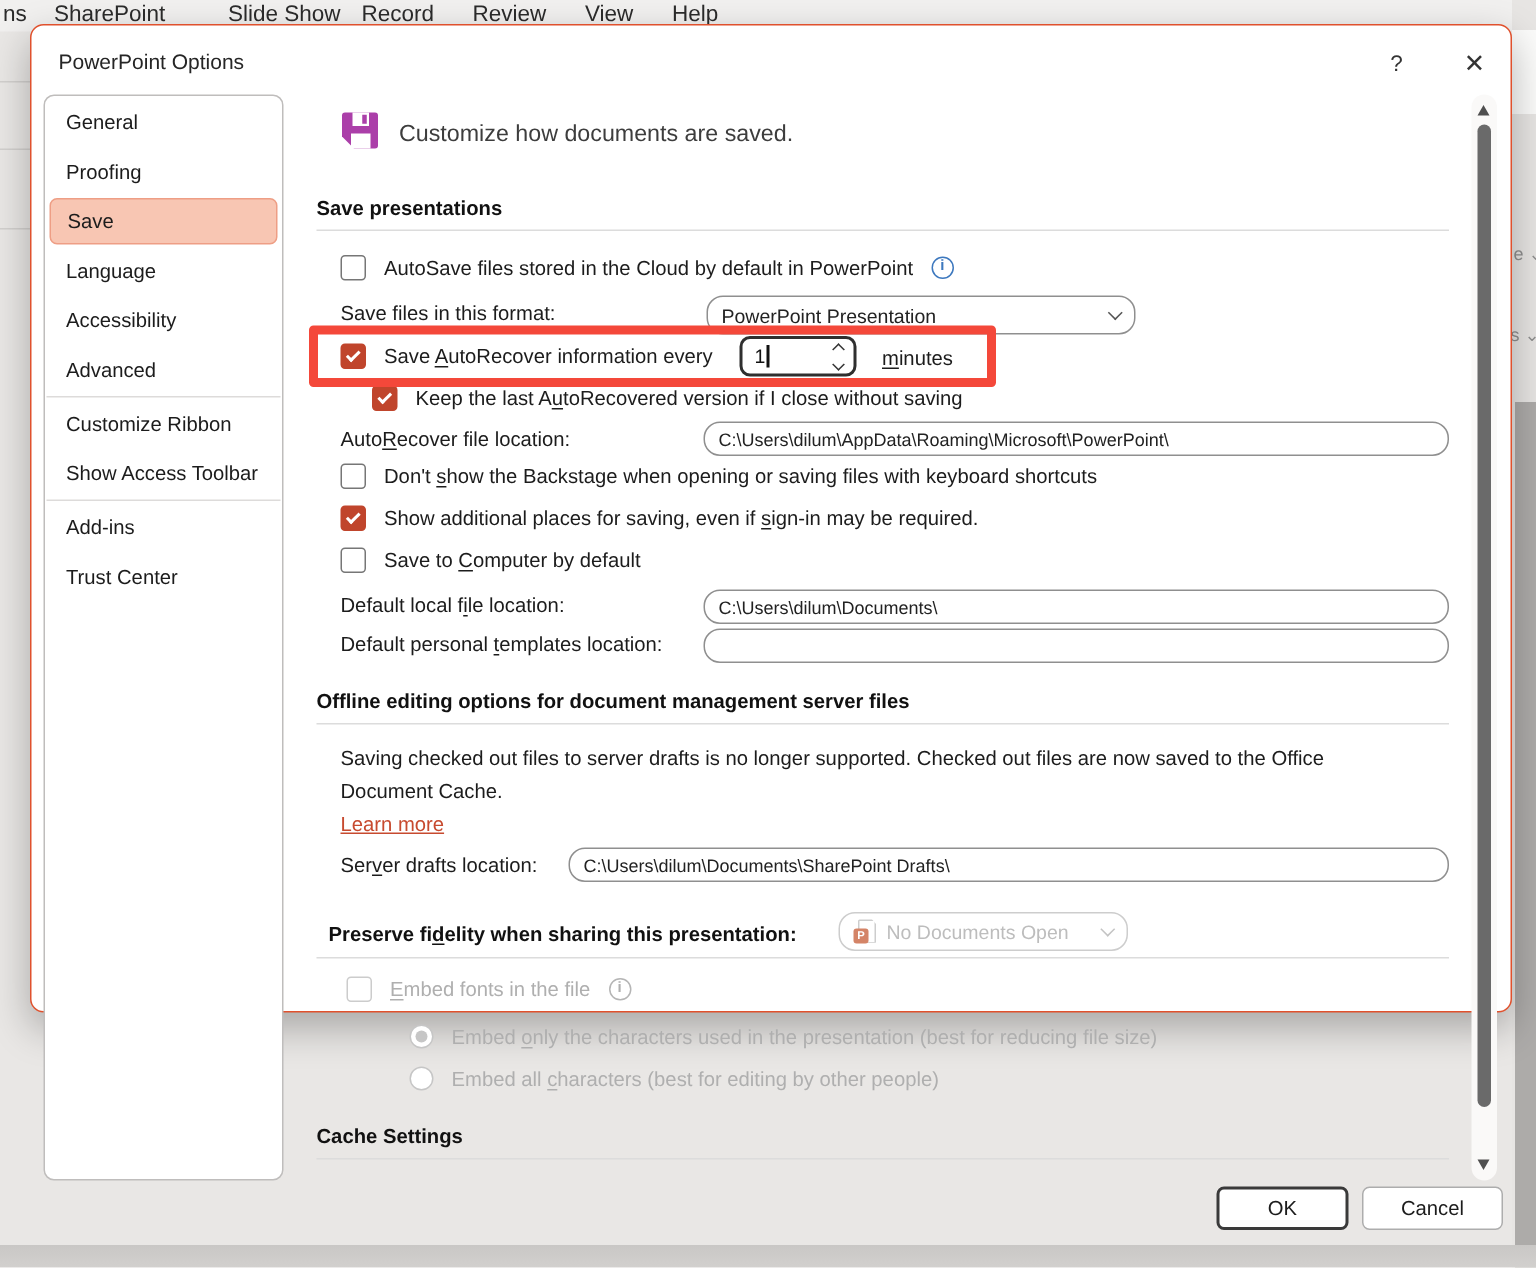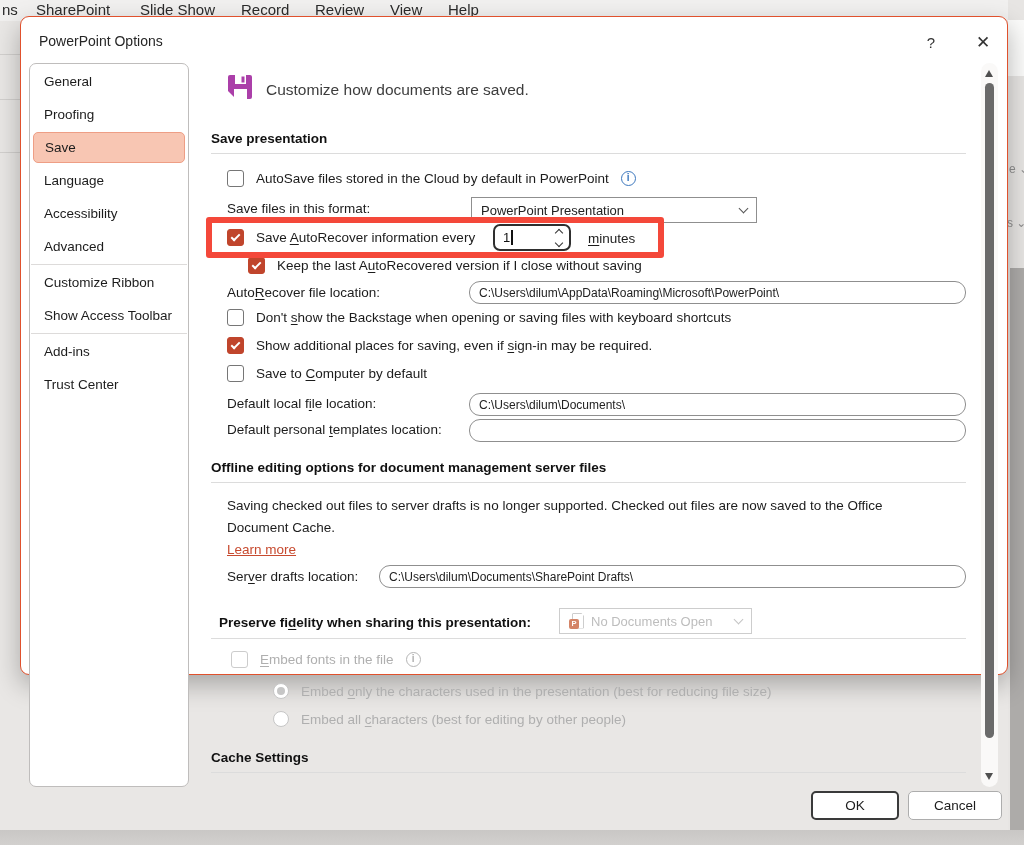--- a/index.html
+++ b/index.html
@@ -60,21 +60,21 @@
   .radio-dot { position:absolute; left:3px; top:3px; width:8px; height:8px; border-radius:50%; background:#C6C6C6; }
   
   .info { display:inline-block; width:15px; height:15px; border-radius:50%; border:1.5px solid #3D78BE;
           color:#3D78BE; font-size:10px; line-height:12px; text-align:center; font-weight:700; flex:none; }
   .info::after { content:"i"; }
   .info.gray { border-color:#B5B5B5; color:#B5B5B5; }
   
   .tfield { position:absolute; height:23px; border:1px solid #8F8F8F; border-radius:11px; background:#fff;
             font-size:12px; color:#222; padding:0 9px; display:flex; align-items:center; white-space:nowrap; overflow:hidden; }
   
-  .dd { position:absolute; height:26px; border:1px solid #8F8F8F; border-radius:0; background:#fff;
+  .dd { position:absolute; height:26px; border:1px solid #8F8F8F; border-radius:11px; background:#fff;
         font-size:13px; color:#222; padding:0 9px; display:flex; align-items:center; gap:7px; }
   .chev { width:7px; height:7px; border-right:1.6px solid #555; border-bottom:1.6px solid #555;
           transform:rotate(45deg); margin-top:-4px; flex:none; }
   .dd .chev { margin-left:auto; }
   .dd.disabled { border-color:#CDCDCD; color:#BDBDBD; }
   .dd.disabled .chev { border-color:#C4C4C4; }
   
   .docicon { position:relative; width:15px; height:17px; flex:none; opacity:.75; }
   .doc-page { position:absolute; left:3px; top:0; width:12px; height:16px; background:#fff;
               border:1px solid #BDBDBD; border-radius:1px;
@@ -108,21 +108,21 @@
   
   .hdr-icon { position:absolute; left:204px; top:55px; width:30px; height:30px; }
   .hdr-text { position:absolute; left:245px; top:64px; font-size:15.5px; color:#3d3d3d; }
 </style>
 </head>
 <body>
 
 <div class="menustrip">
   <span class="menu-item" style="left:2px">ns</span>
   <span class="menu-item" style="left:36px">SharePoint</span>
-  <span class="menu-item" style="left:140px">Slide Show</span>
+  <span class="menu-item" style="left:152px">Slide Show</span>
   <span class="menu-item" style="left:241px">Record</span>
   <span class="menu-item" style="left:315px">Review</span>
   <span class="menu-item" style="left:390px">View</span>
   <span class="menu-item" style="left:448px">Help</span>
 </div>
 <div class="bg-line" style="top:54px"></div>
 <div class="bg-line" style="top:99px"></div>
 <div class="bg-line" style="top:152px"></div>
 <div class="right-col"></div>
 <div class="right-white"></div>
@@ -155,21 +155,21 @@
   <div class="hdr-icon">
     <svg width="30" height="30" viewBox="0 0 30 30">
       <path d="M5 3 H25 Q27 3 27 5 V25 Q27 27 25 27 H11 L3 19 V5 Q3 3 5 3 Z" fill="#AB3FA9"></path>
       <rect x="10" y="3" width="11" height="9" fill="#fff"></rect>
       <rect x="16.5" y="4.5" width="3" height="6" fill="#AB3FA9"></rect>
       <rect x="9" y="17" width="13" height="10" fill="#fff"></rect>
     </svg>
   </div>
   <div class="hdr-text">Customize how documents are saved.</div>
 
-  <div class="heading" style="left:190px; top:114px">Save presentation</div>
+  <div class="heading" style="left:190px; top:114px">Save presentations</div>
   <div class="hr" style="left:190px; top:136px"></div>
 
   <div class="row" style="left:206px; top:153px">
     <span class="chk"></span>
     <span>AutoSave files stored in the Cloud by default in PowerPoint</span>
     <span class="info"></span>
   </div>
 
   <div class="lbl" style="left:206px; top:184px">Save files in this format:</div>
   <div class="dd" style="left:450px; top:180px; width:286px">

